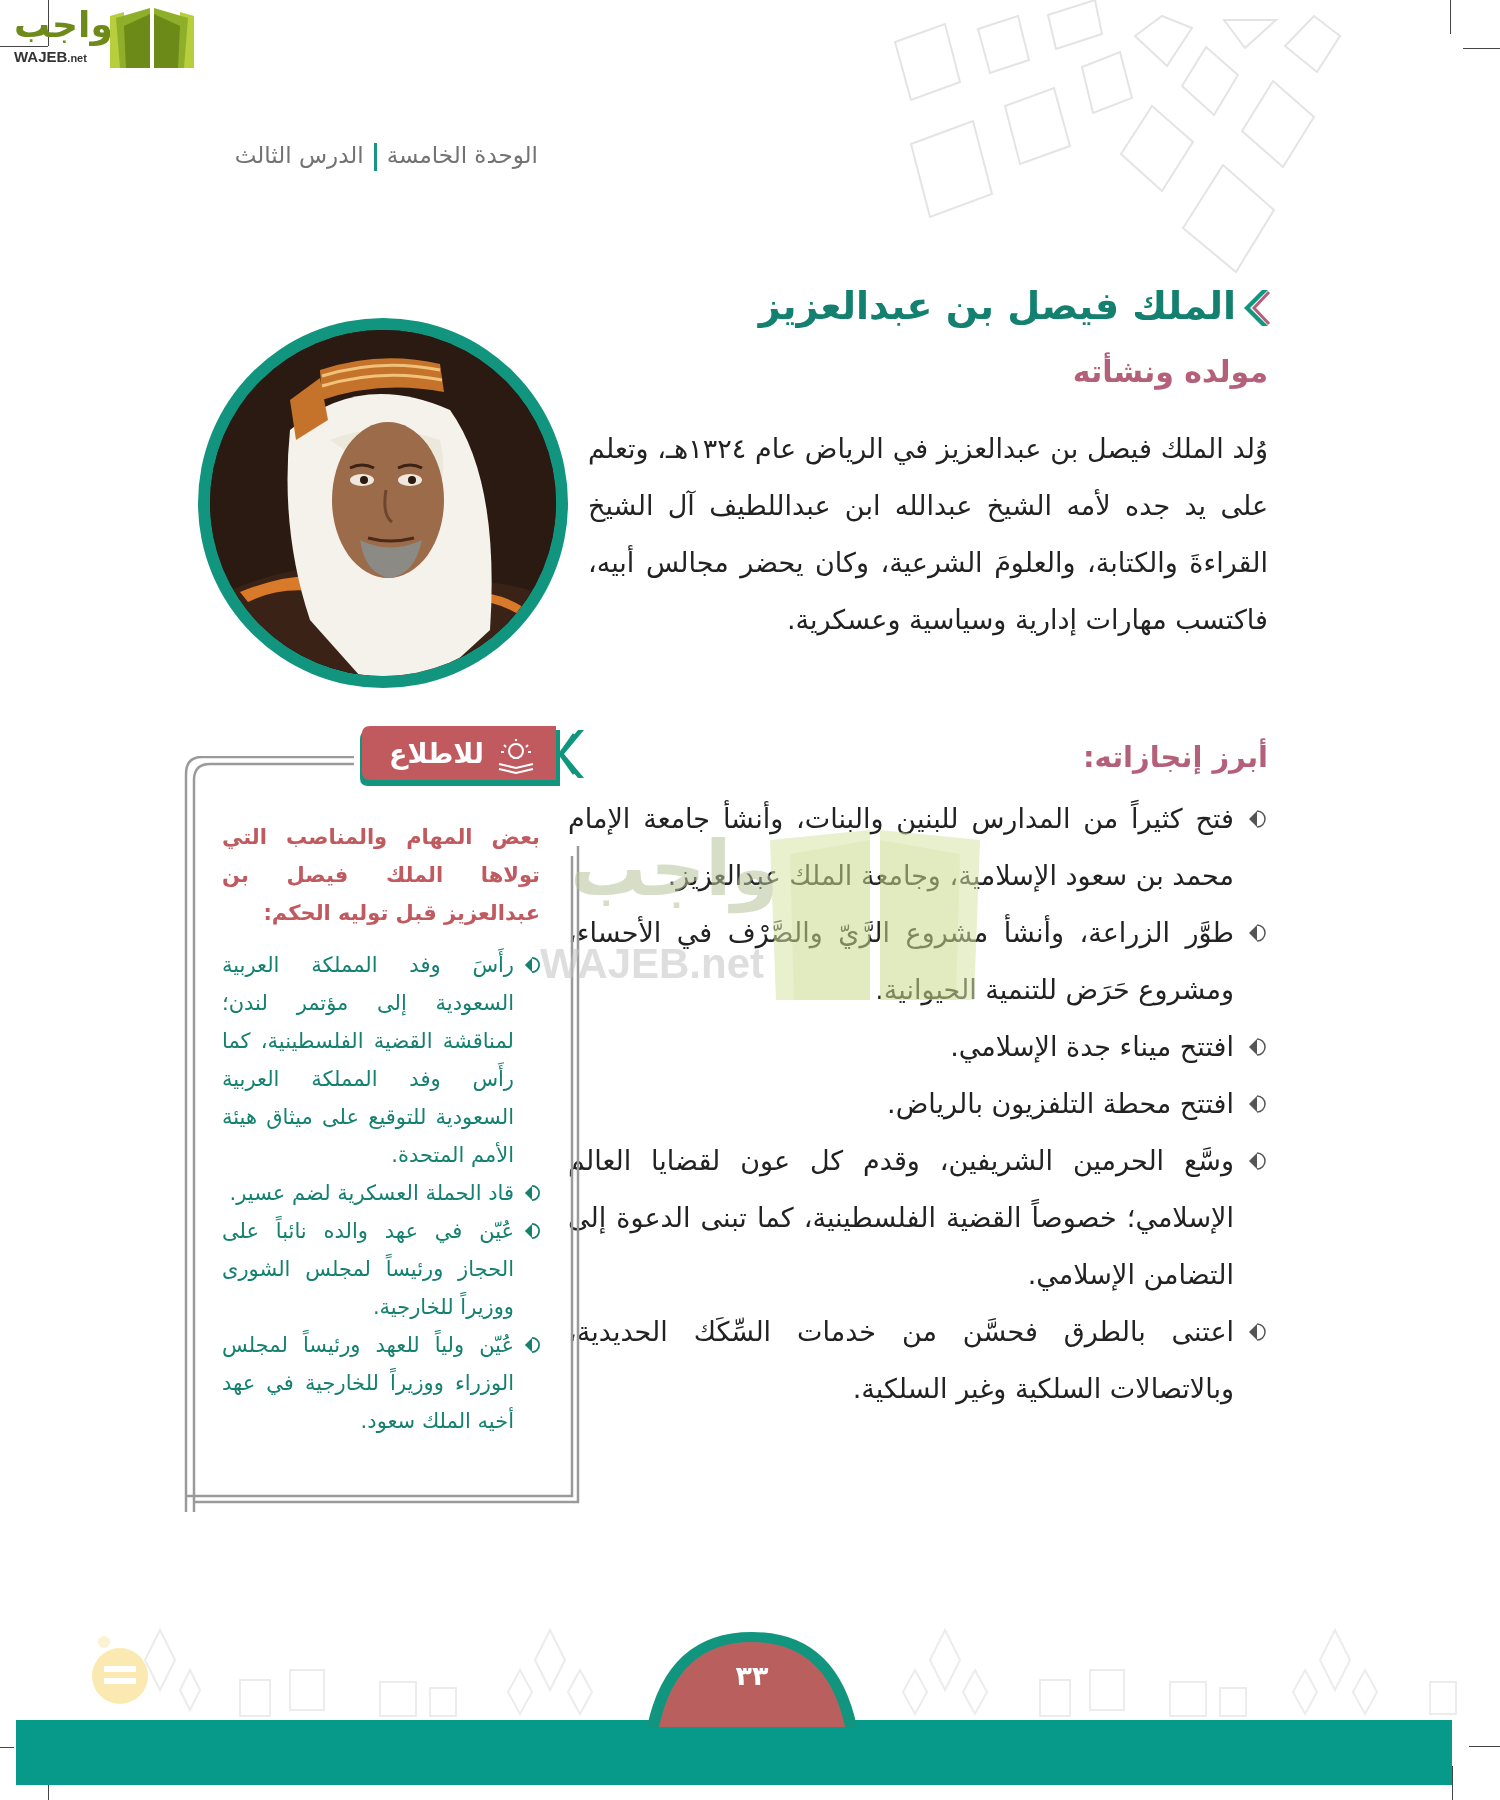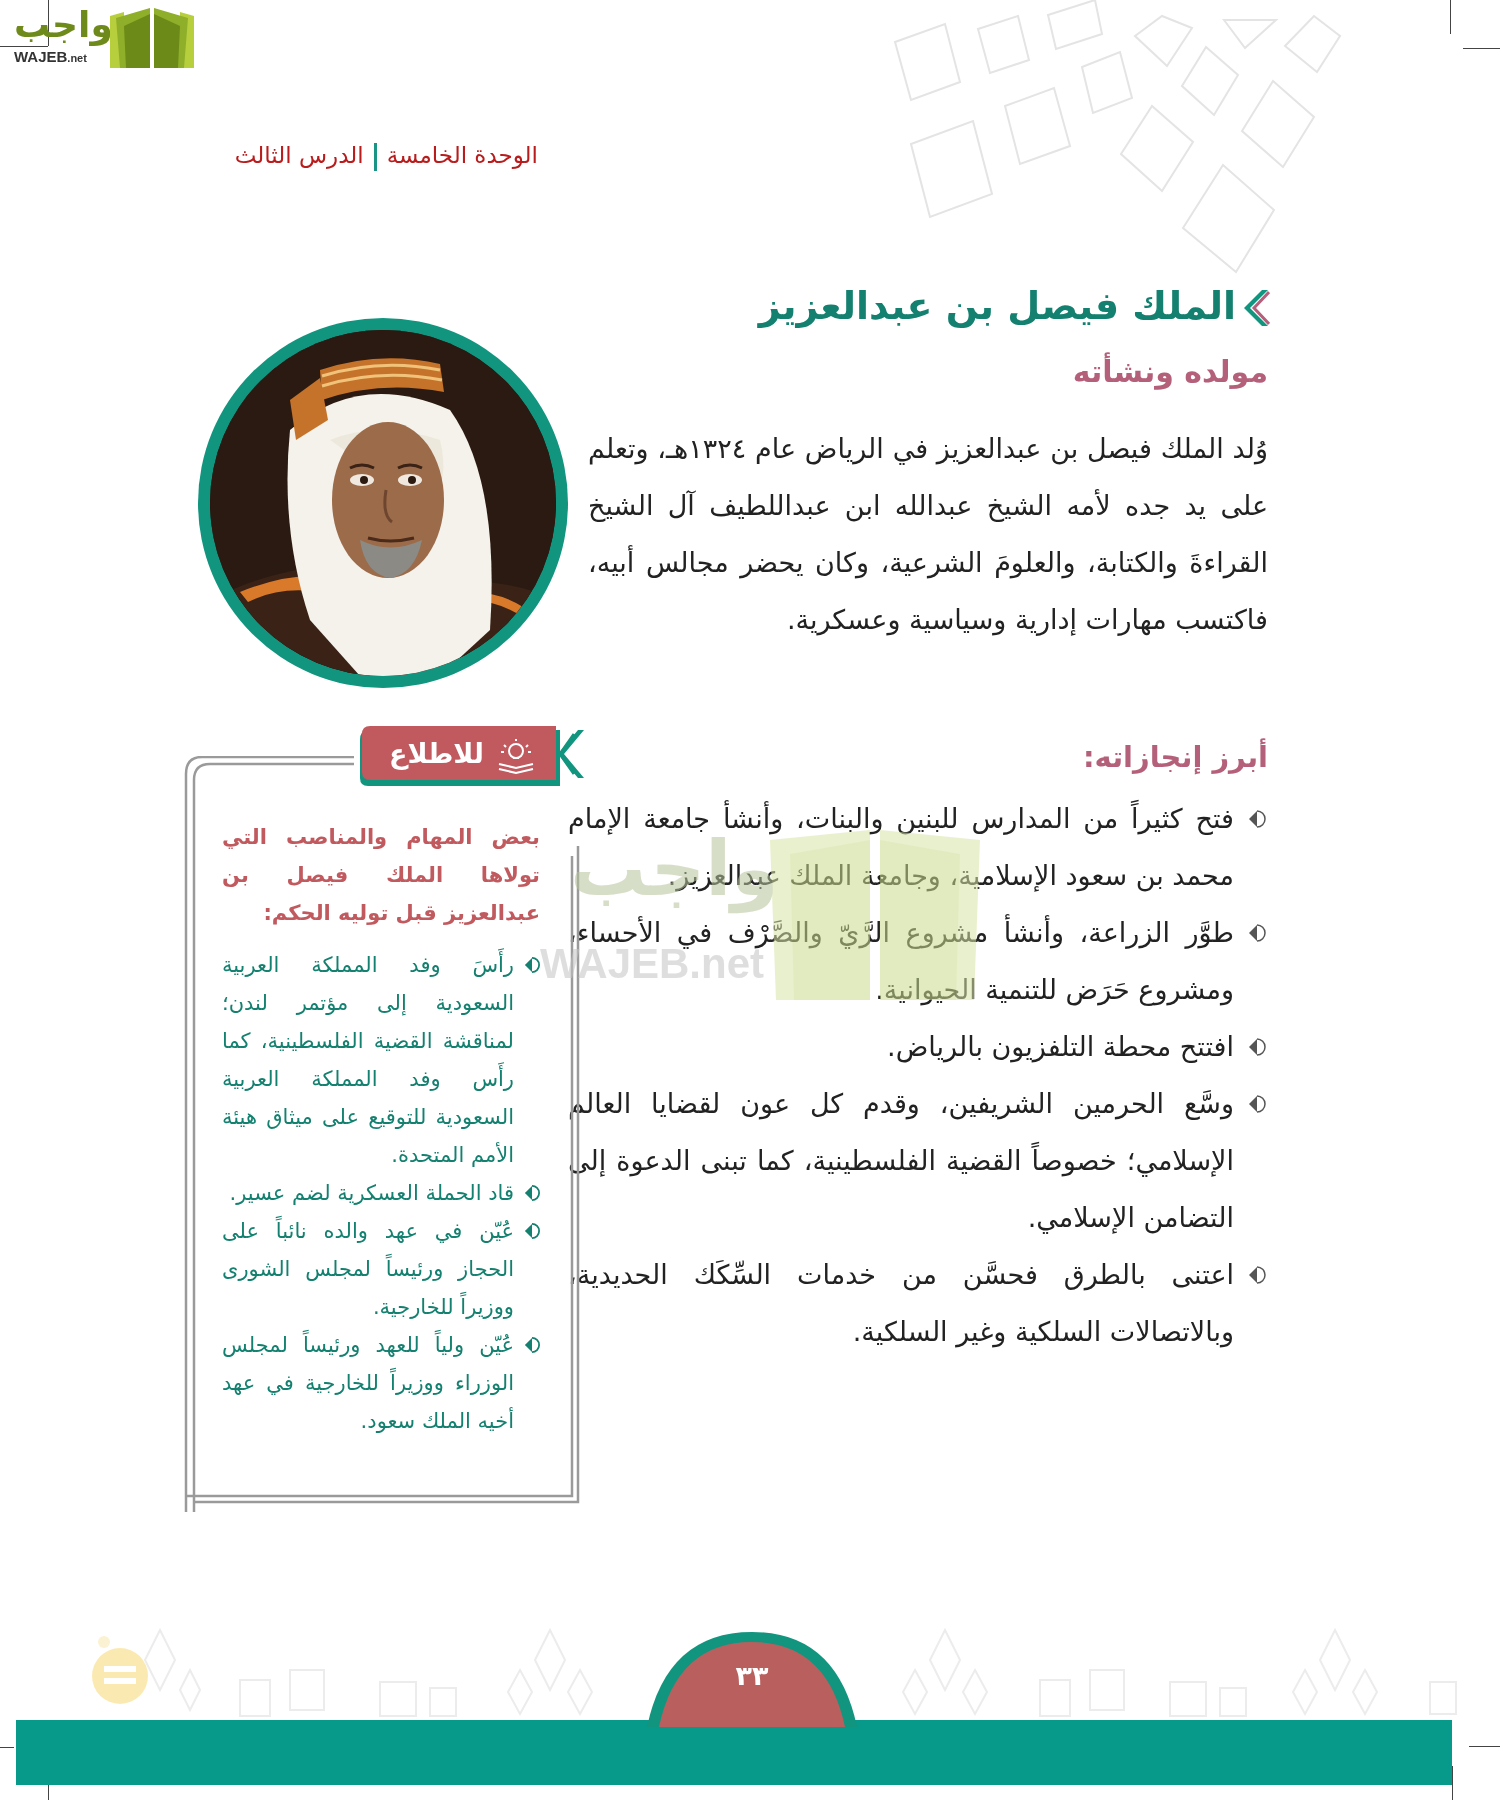--- a/index.html
+++ b/index.html
@@ -15,21 +15,21 @@
   .crop { position:absolute; background:#444; }
 
   
   .logo { position:absolute; left:6px; top:4px; width:190px; height:64px; direction:ltr; }
   .logo .ar { position:absolute; left:8px; top:0px; font-size:36px; font-weight:bold; color:#6e8a1a; font-family:"DejaVu Sans", sans-serif; }
   .logo .en { position:absolute; left:8px; top:44px; font-size:15px; font-weight:bold; color:#333; font-family:"Liberation Sans", sans-serif; letter-spacing:0; }
   .logo .en small { font-size:11px; }
   .logo svg { position:absolute; left:104px; top:4px; }
 
   
-  .breadcrumb { position:absolute; left:178px; top:142px; width:360px; text-align:right; color:#b91c1c; font-size:23px; white-space:nowrap; }
+  .breadcrumb { position:absolute; left:178px; top:142px; width:360px; text-align:right; color:#737373; font-size:23px; white-space:nowrap; }
   .breadcrumb .sep { display:inline-block; width:3px; height:28px; background:#1a9485; vertical-align:middle; margin:0 10px; }
 
   
   .deco-top { position:absolute; left:880px; top:0; width:620px; height:280px; }
 
   
   .title-row { position:absolute; right:230px; top:284px; display:flex; align-items:flex-end; gap:8px; }
   .title { font-size:38px; font-weight:bold; color:#14806f; white-space:nowrap; }
   .subtitle { position:absolute; right:232px; top:354px; font-size:30px; font-weight:bold; color:#b5607a; white-space:nowrap; }
 
@@ -156,20 +156,24 @@
 <div class="ach-title">أبرز إنجازاته:</div>
 <ul class="ach-list">
   <li><svg class="bullet" viewBox="0 0 18 18">
         <polygon points="9,1 9,17 1,9" fill="#555"></polygon>
         <path d="M9,1 A8,8 0 0,1 9,17" fill="#fff" stroke="#555" stroke-width="1.5"></path>
       </svg><span>فتح كثيراً من المدارس للبنين والبنات، وأنشأ جامعة الإمام محمد بن سعود الإسلامية، وجامعة الملك عبدالعزيز.</span></li>
   <li><svg class="bullet" viewBox="0 0 18 18">
         <polygon points="9,1 9,17 1,9" fill="#555"></polygon>
         <path d="M9,1 A8,8 0 0,1 9,17" fill="#fff" stroke="#555" stroke-width="1.5"></path>
       </svg><span>طوَّر الزراعة، وأنشأ مشروع الرَّيّ والصَّرْف في الأحساء، ومشروع حَرَض للتنمية الحيوانية.</span></li>
+  <li><svg class="bullet" viewBox="0 0 18 18">
+        <polygon points="9,1 9,17 1,9" fill="#555"></polygon>
+        <path d="M9,1 A8,8 0 0,1 9,17" fill="#fff" stroke="#555" stroke-width="1.5"></path>
+      </svg><span>افتتح ميناء جدة الإسلامي.</span></li>
   <li><svg class="bullet" viewBox="0 0 18 18">
         <polygon points="9,1 9,17 1,9" fill="#555"></polygon>
         <path d="M9,1 A8,8 0 0,1 9,17" fill="#fff" stroke="#555" stroke-width="1.5"></path>
       </svg><span>افتتح محطة التلفزيون بالرياض.</span></li>
   <li><svg class="bullet" viewBox="0 0 18 18">
         <polygon points="9,1 9,17 1,9" fill="#555"></polygon>
         <path d="M9,1 A8,8 0 0,1 9,17" fill="#fff" stroke="#555" stroke-width="1.5"></path>
       </svg><span>وسَّع الحرمين الشريفين، وقدم كل عون لقضايا العالم الإسلامي؛ خصوصاً القضية الفلسطينية، كما تبنى الدعوة إلى التضامن الإسلامي.</span></li>
   <li><svg class="bullet" viewBox="0 0 18 18">
         <polygon points="9,1 9,17 1,9" fill="#555"></polygon>

